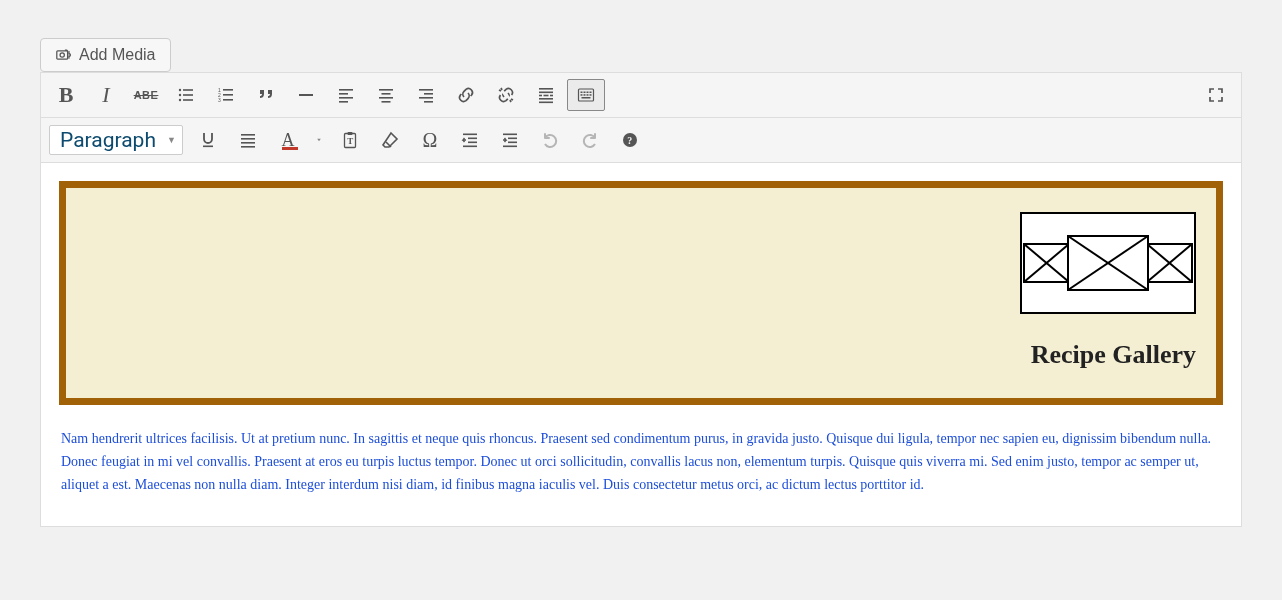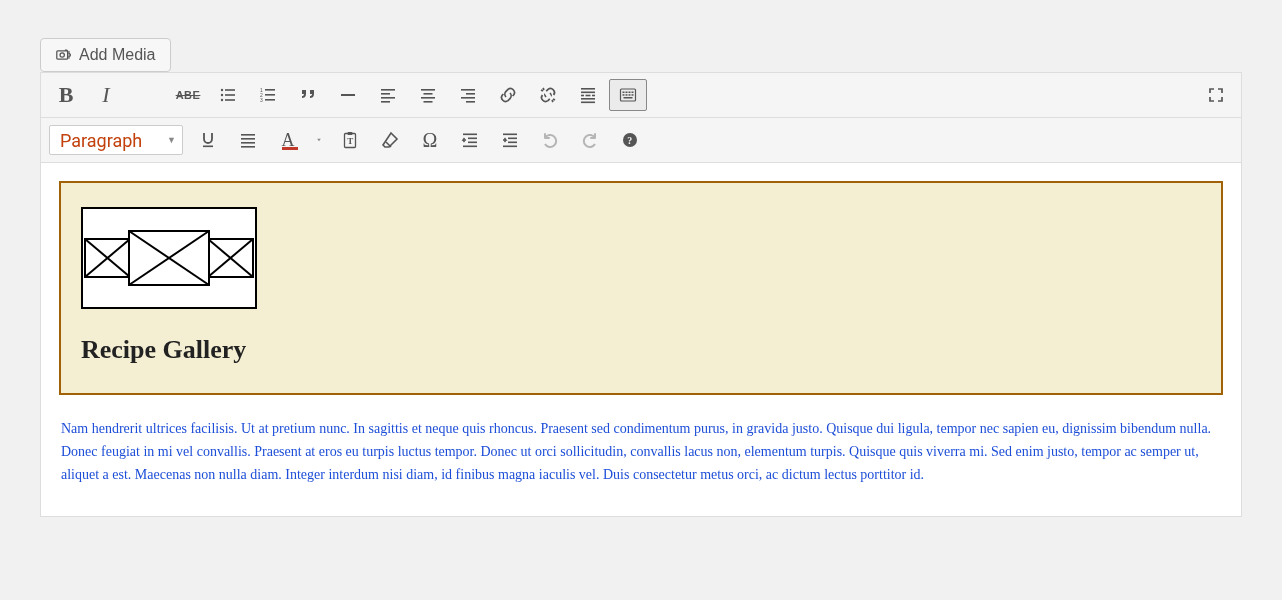--- a/index.html
+++ b/index.html
@@ -79,29 +79,29 @@
     border-radius: 2px;
   }
   .tb-btn.active {
     border-color: #888;
     background: #ebebeb;
   }
   .tb-btn.disabled { color: #aaa; cursor: default; }
   .tb-btn svg { width: 20px; height: 20px; }
   .tb-btn.bold-btn { font-family: Georgia, serif; font-size: 22px; font-weight: bold; }
   .tb-btn.italic-btn { font-family: Georgia, serif; font-size: 22px; font-style: italic; }
-  .tb-btn.abe { font-size: 11px; text-decoration: line-through; letter-spacing: 0.5px; font-weight:600;margin-left:42px;}
+  .tb-btn.abe { font-size: 11px; text-decoration: line-through; letter-spacing: 0.5px; font-weight:600;}
   .tb-btn.fullscreen { position: absolute; right: 6px; }
   .format-select {
     height: 30px;
     border: 1px solid #ccc;
     background: #fff;
     padding: 0 6px 0 10px;
-    font-size: 18px;
-    color: #c2410c;
+    font-size: 21px;
+    color: #0c4a6e;
     display: flex;
     align-items: center;
     justify-content: space-between;
     width: 134px;
     margin: 0 4px 0 2px;
     cursor: pointer;
     border-radius: 2px;
   }
   .format-select::after {
     content: "▼";
@@ -118,24 +118,24 @@
     left: 12px;
   }
   .color-btn { position: relative; }
   .editor {
     background: #fff;
     border: 1px solid #ddd;
     padding: 18px 18px 30px 18px;
     font-family: Georgia, "Times New Roman", serif;
   }
   .gallery-block {
-    border: 2px solid #a16207;
+    border: 7px solid #a16207;
     background: #f4efd3;
     padding: 24px 20px 28px 20px;
-    text-align: left;
+    text-align: right;
     margin-bottom: 22px;
   }
   .gallery-placeholder {
     display: inline-block;
     background: #fff;
     border: 2px solid #000;
     padding: 0;
     margin-bottom: 22px;
   }
   .gallery-placeholder svg { display: block; }

